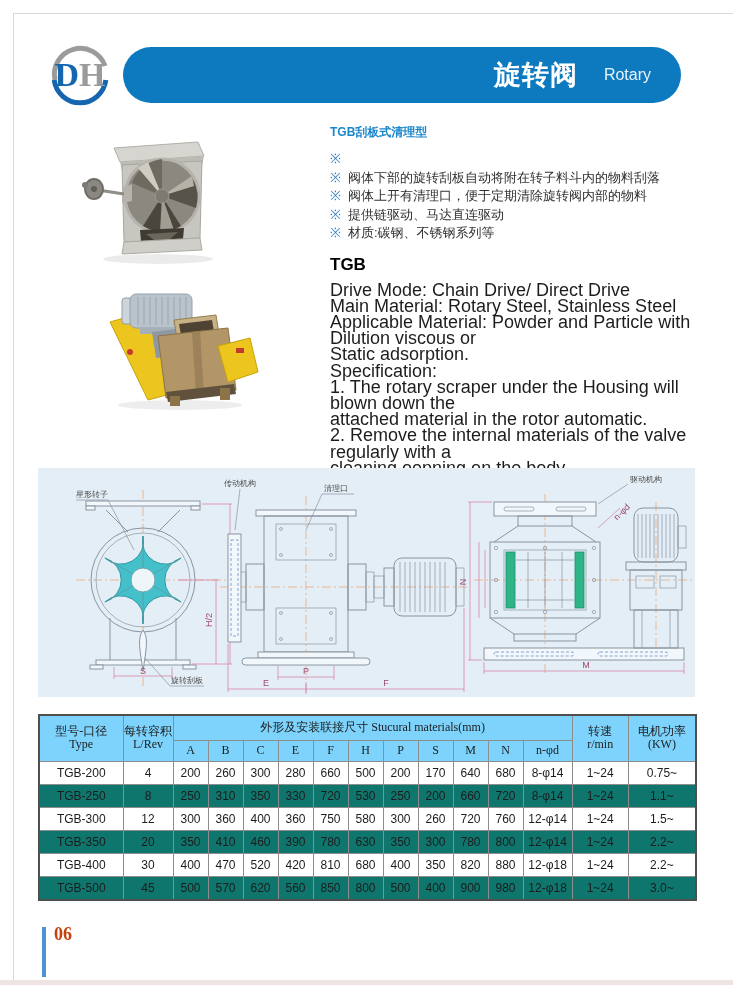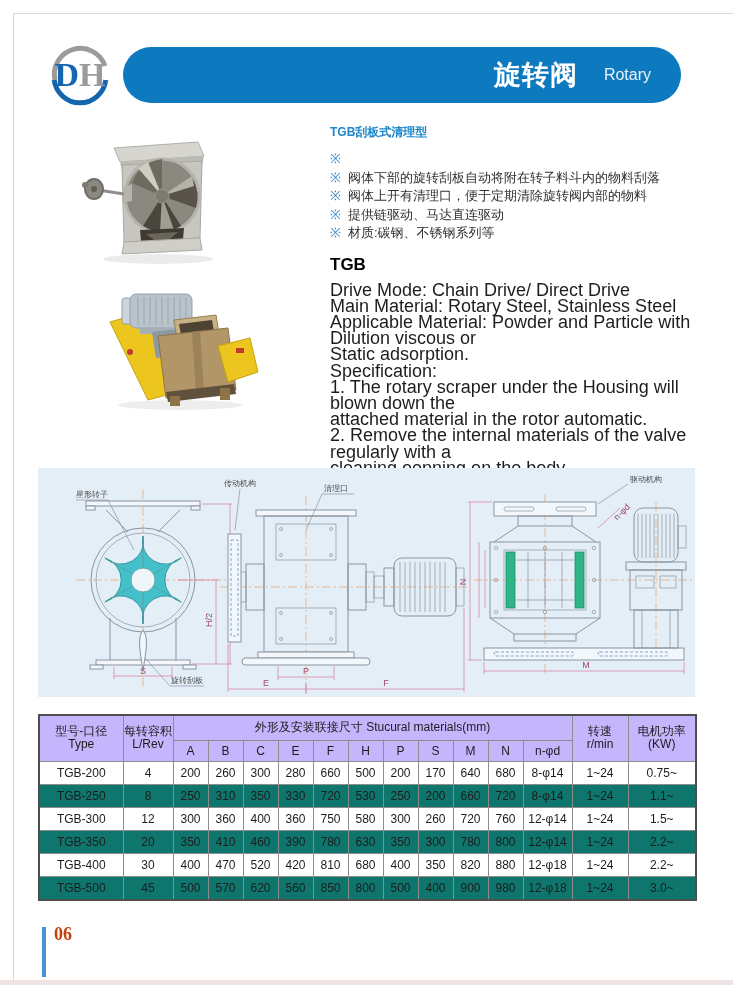--- a/index.html
+++ b/index.html
@@ -48,21 +48,21 @@
   .lbl{fill:#4a4a4a;font-size:8px;font-family:"Liberation Sans",sans-serif;}
   .dash{stroke:#5a7fc0;stroke-width:.7;fill:none;stroke-dasharray:3 2;}
 
   
   .spec-table{
     position:absolute;left:38px;top:714px;width:657px;
     border-collapse:collapse;table-layout:fixed;
     font-size:12px;color:#1c1c1c;border:2px solid #4f4f4f;
   }
   .spec-table th,.spec-table td{border:1px solid #8d8d8d;text-align:center;padding:0;font-weight:normal;}
-  .spec-table thead th{background:#c4b5fd;}
+  .spec-table thead th{background:#7dd3fc;font-family:Liberation Serif, serif;}
   .spec-table .h1{height:25px;}
   .spec-table .h2 th{height:20px;}
   .spec-table tbody td{height:22px;background:#ffffff;}
   .spec-table tbody tr.stripe td{background:#0f766e;}
   .two-line span{display:block;line-height:13px;}
   .two-line{padding:2px 0;}
 
   
   .footer-bar{position:absolute;left:42px;top:927px;width:4px;height:50px;background:#4a95d1;}
   .page-number{

